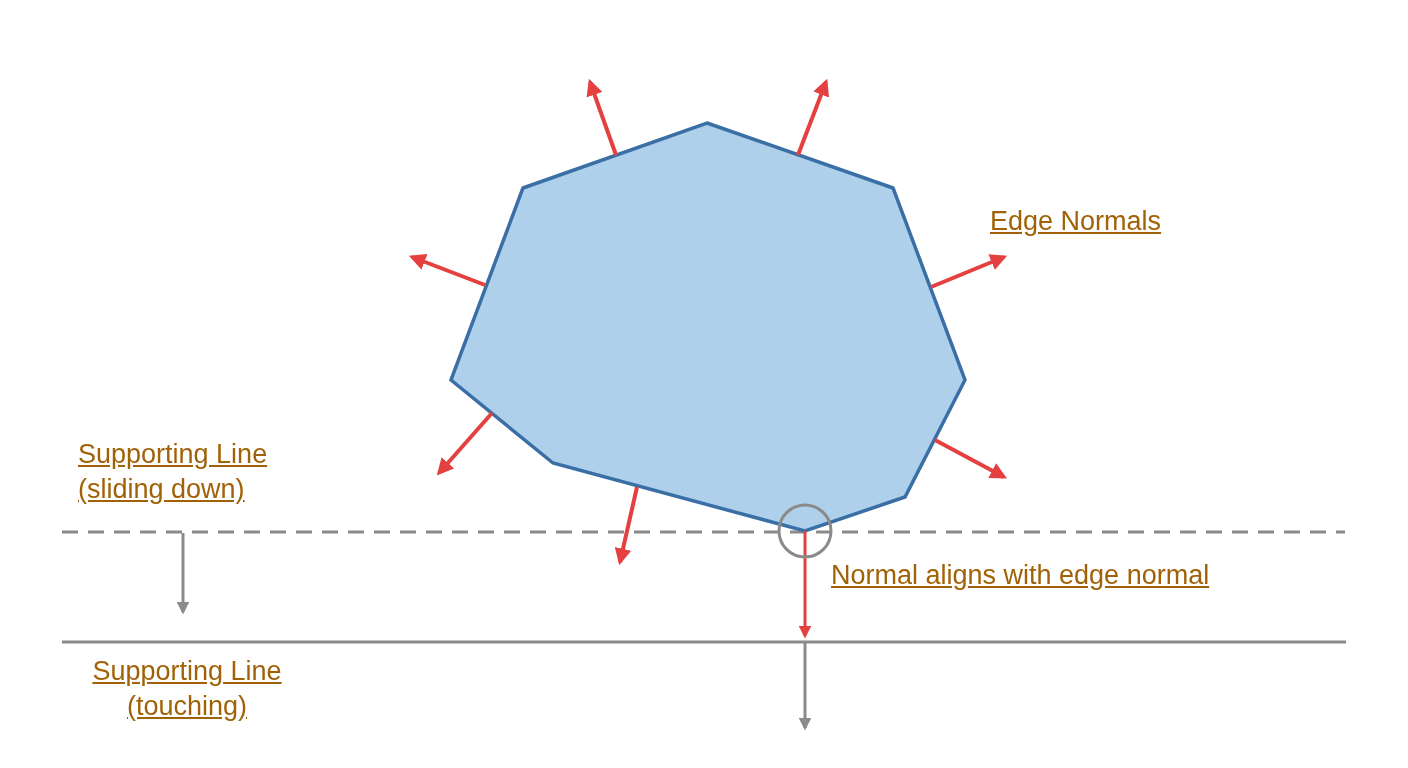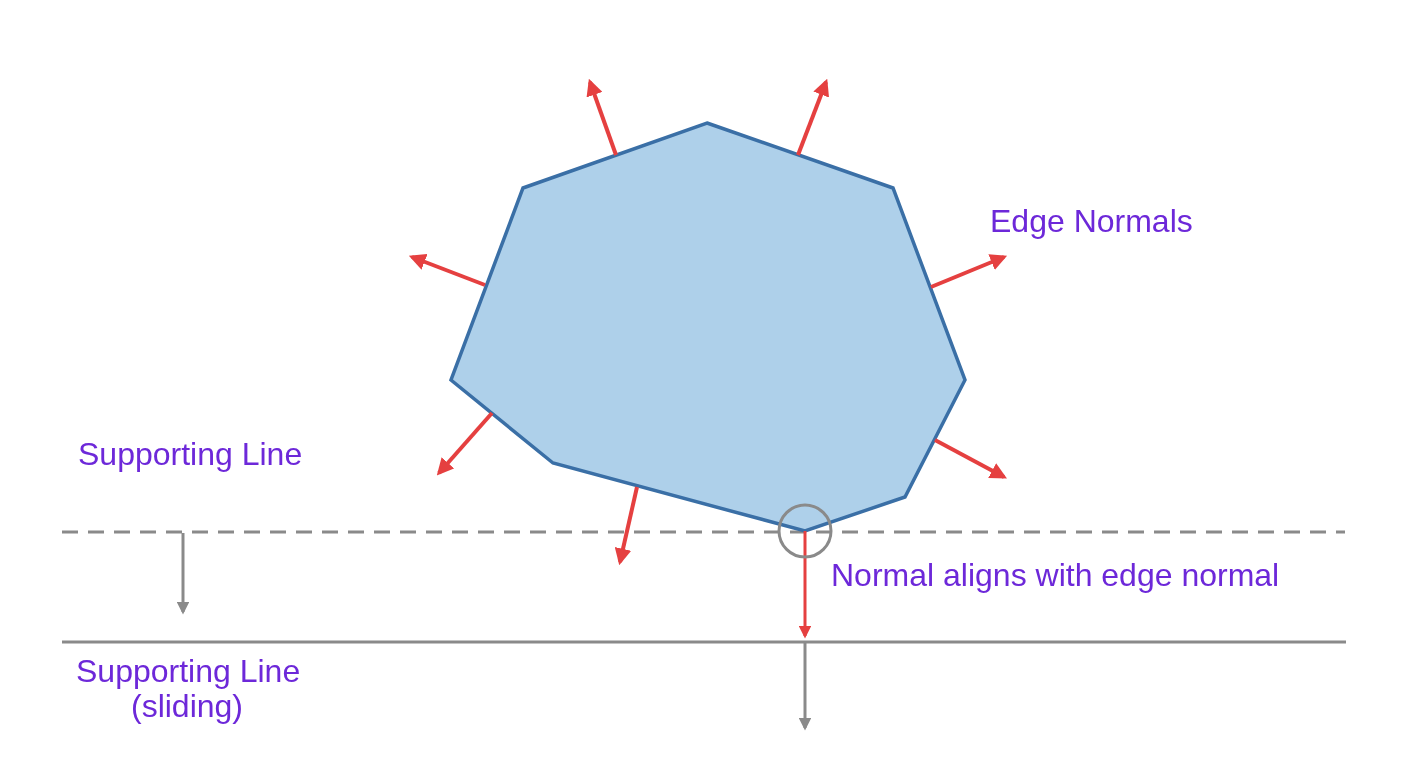--- a/index.html
+++ b/index.html
@@ -1,18 +1,18 @@
 <!DOCTYPE html>
 <html><head>
   <meta charset="utf-8">
   <style>
     html, body { margin: 0; padding: 0; background: #ffffff; }
     body { width: 1408px; height: 768px; position: relative; overflow: hidden; font-family: "Liberation Sans", sans-serif; }
     svg.diagram { position: absolute; left: 0; top: 0; }
-    .label { position: absolute; color: #6d28d9; font-size: 32px; line-height: 35px; white-space: nowrap; }
+    .label { position: absolute; color: #a16207; font-size: 27px; line-height: 35px; white-space: nowrap; text-decoration: underline; }
     .center { text-align: center; }
   </style>
 </head>
 <body>
 
 <svg class="diagram" width="1408" height="768" viewBox="0 0 1408 768" xmlns="http://www.w3.org/2000/svg">
   <defs>
     <marker id="arrow-red" viewBox="0 0 10 10" refX="8" refY="5" markerWidth="4.2" markerHeight="4.2" orient="auto-start-reverse" markerUnits="strokeWidth">
       <path d="M0,0 L10,5 L0,10 z" fill="#e54040"></path>
     </marker>
@@ -39,20 +39,21 @@
   <line x1="637" y1="487" x2="620" y2="562" stroke="#e54040" stroke-width="4" marker-end="url(#arrow-red)"></line>
   <line x1="805" y1="531" x2="805" y2="636" stroke="#e54040" stroke-width="3" marker-end="url(#arrow-red)"></line>
 
   <circle cx="805" cy="531" r="26" fill="none" stroke="#8a8a8a" stroke-width="3"></circle>
 </svg>
 
 <div class="label" style="left:990px; top:204px;">Edge Normals</div>
 
 <div class="label" style="left:78px; top:437px;">
   <div>Supporting Line</div>
+  <div>(sliding down)</div>
 </div>
 
 <div class="label center" style="left:76px; top:654px; width:222px;">
   <div>Supporting Line</div>
-  <div>(sliding)</div>
+  <div>(touching)</div>
 </div>
 
 <div class="label" style="left:831px; top:558px;">Normal aligns with edge normal</div>
 
 </body></html>

